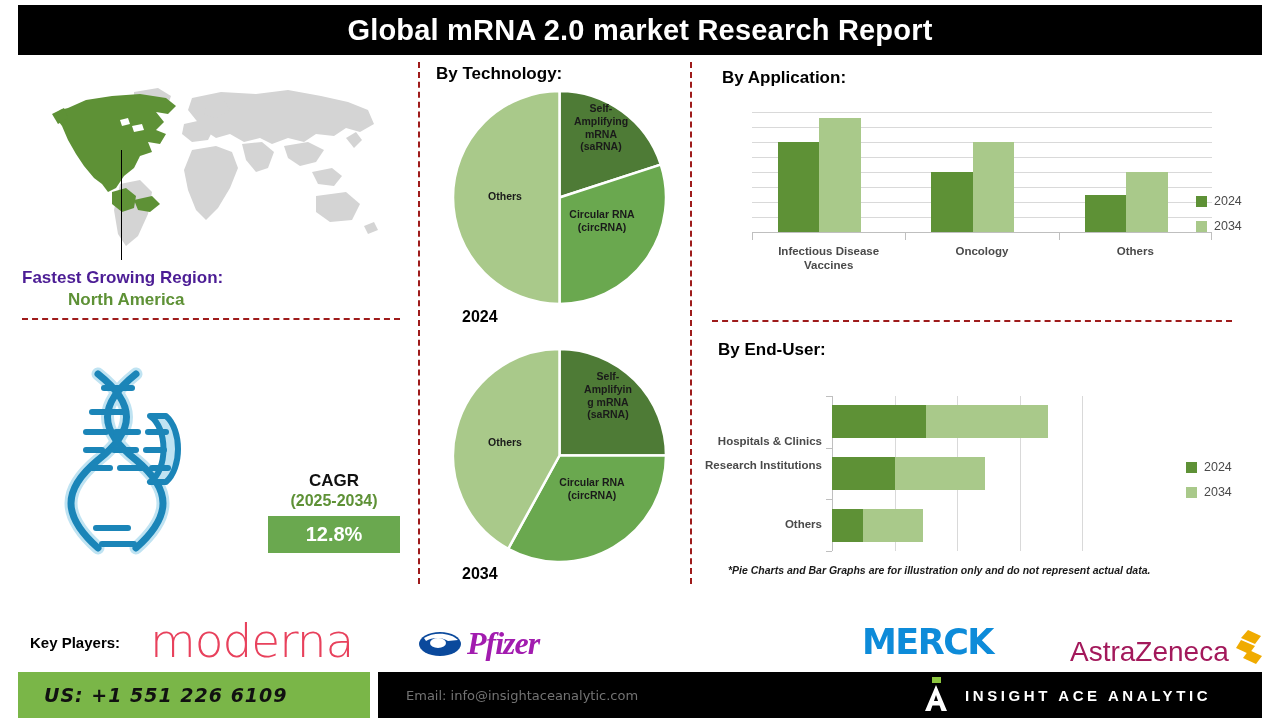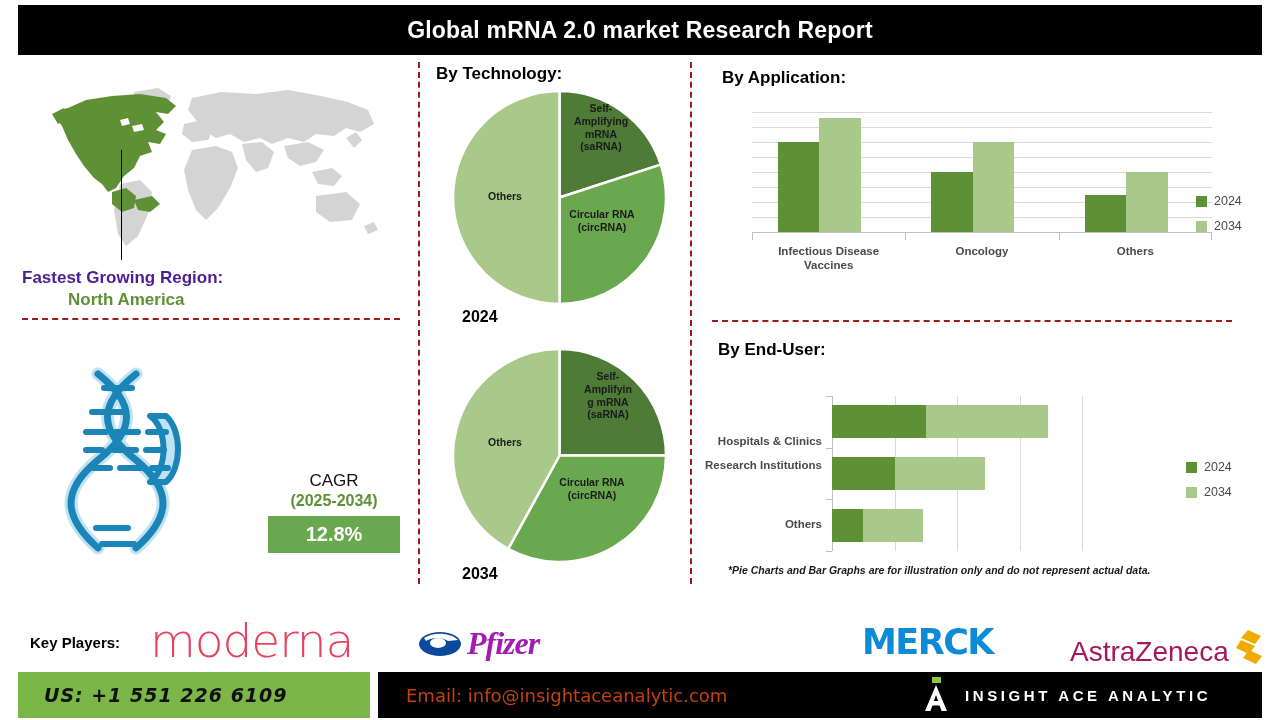--- a/index.html
+++ b/index.html
@@ -10,21 +10,21 @@
     overflow: hidden;
   }
   #page { position: relative; width: 1280px; height: 720px; background: #fff; }
 
   
   .header {
     position: absolute; left: 18px; top: 5px; width: 1244px; height: 50px;
     background: #000000; color: #ffffff;
     display: flex; align-items: center; justify-content: center;
   }
-  .header-title { font-size: 23px; font-weight: bold; letter-spacing: .2px; }
+  .header-title { font-size: 29px; font-weight: bold; letter-spacing: .2px; }
 
   
   .vdash {
     position: absolute; width: 0; border-left: 2px dashed #9e1b1b;
   }
   .hdash {
     position: absolute; height: 0; border-top: 2px dashed #9e1b1b;
   }
 
   
@@ -39,21 +39,21 @@
     font-size: 17px; font-weight: bold; color: #4c1d95;
   }
   .fgr-value {
     position: absolute; left: 68px; top: 290px;
     font-size: 17px; font-weight: bold; color: #5e9136;
   }
 
   .dna { position: absolute; left: 62px; top: 360px; width: 160px; height: 200px; }
 
   .cagr-block { position: absolute; left: 268px; top: 472px; width: 132px; text-align: center; }
-  .cagr-title { font-size: 17px; font-weight: normal; color: #111; line-height: 1.05; }
+  .cagr-title { font-size: 17px; font-weight: bold; color: #111; line-height: 1.05; }
   .cagr-range { font-size: 16px; font-weight: bold; color: #5e9136; margin-top: 2px; }
   .cagr-box {
     margin-top: 6px; background: #6aa84f; color: #fff;
     font-size: 20px; font-weight: bold; padding: 7px 0;
   }
 
   
   .sec-title { position: absolute; font-size: 17px; font-weight: bold; color: #000; }
   .pie-year { position: absolute; font-size: 16px; font-weight: bold; color: #000; }
   .pie { position: absolute; }
@@ -121,21 +121,21 @@
   }
   .bottom-left-txt {
     margin-left: 26px; font-size: 19px; font-weight: bold; color: #111;
     letter-spacing: 1px; font-family: "DejaVu Sans", sans-serif; font-style: italic;
   }
   .bottom-right {
     position: absolute; left: 378px; top: 672px; width: 884px; height: 46px;
     background: #000; display: flex; align-items: center;
   }
   .email-txt {
-    margin-left: 28px; font-size: 18px; color: #c2410c;
+    margin-left: 28px; font-size: 13px; color: #737373;
     font-family: "DejaVu Sans", sans-serif;
   }
   .brand { position: absolute; left: 545px; display: flex; align-items: center; }
   .brand-txt {
     margin-left: 16px; font-size: 15px; color: #fff; font-weight: bold;
     letter-spacing: 3.6px;
   }
 </style>
 </head>
 <body>

